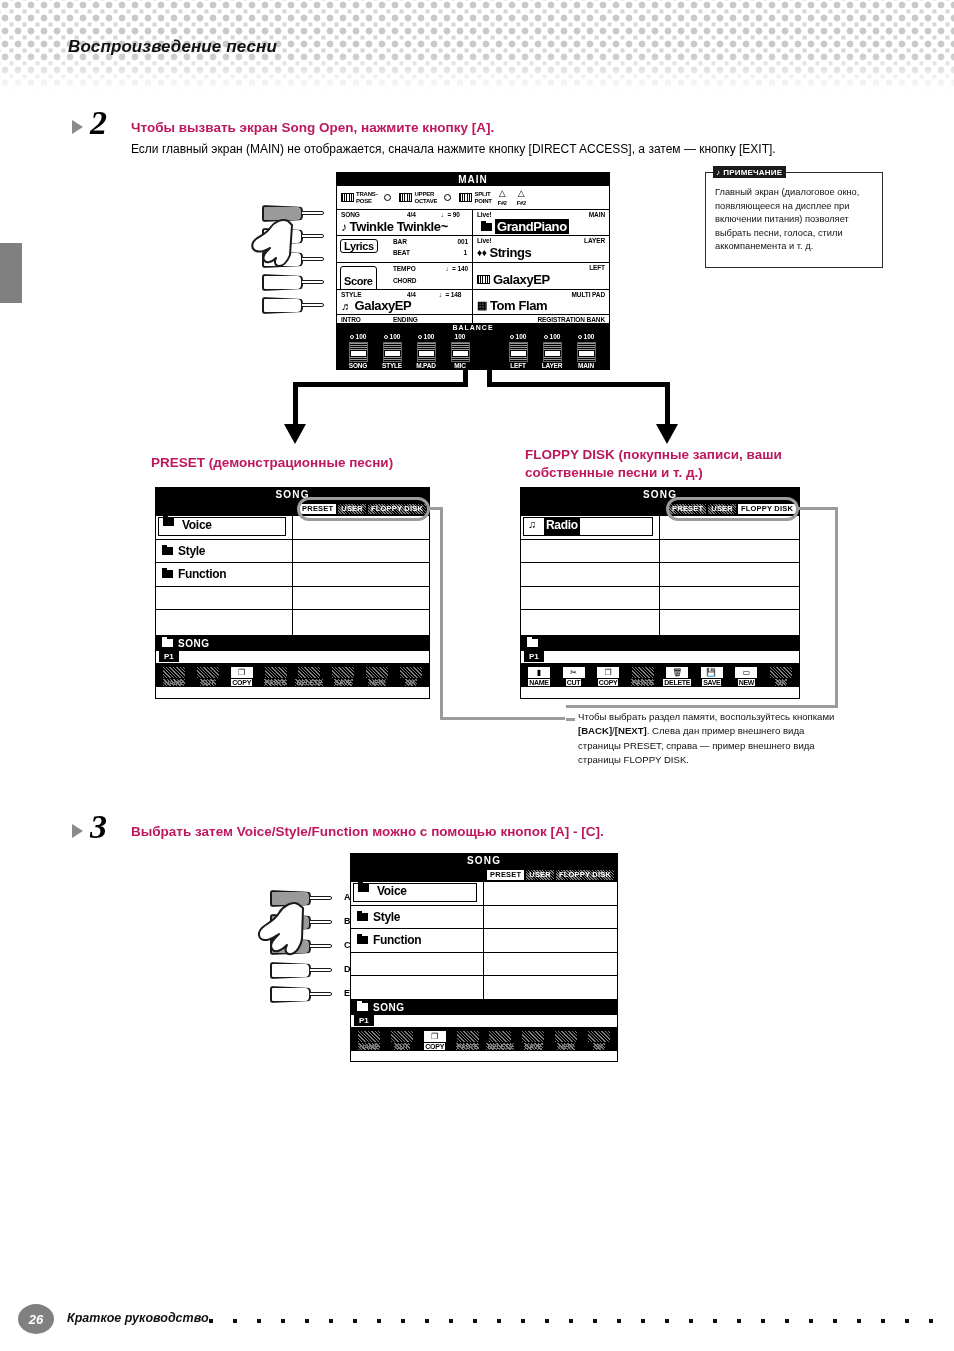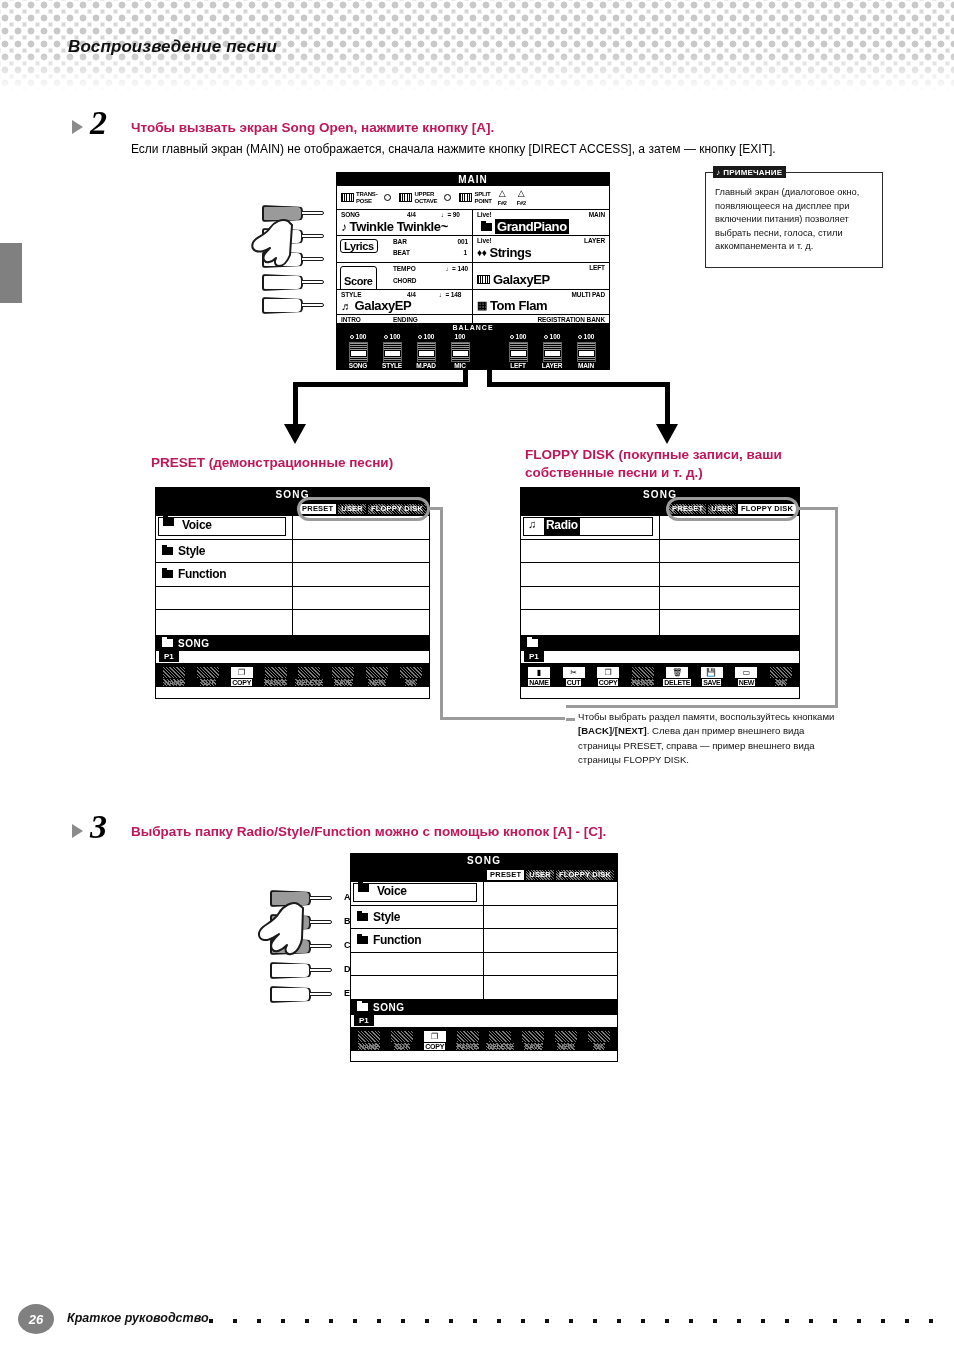--- a/index.html
+++ b/index.html
@@ -668,21 +668,21 @@
 
 <div class="explain" style="left:578px; top:710px; width:310px;">
   <span>Чтобы выбрать раздел памяти, воспользуйтесь кнопками</span><br>
   <b>[BACK]</b><span>/</span><b>[NEXT]</b><span>. Слева дан пример внешнего вида</span><br>
   <span>страницы PRESET, справа — пример внешнего вида</span><br>
   <span>страницы FLOPPY DISK.</span>
 </div>
 
 <div class="step-arrow" style="left:72px; top:824px;"></div>
 <div class="step-num" style="left:90px; top:808px;">3</div>
-<div class="step-title" style="left:131px; top:824px;">Выбрать папку Radio/Style/Function можно с помощью кнопок [A] - [C].</div>
+<div class="step-title" style="left:131px; top:824px;">Выбрать затем Voice/Style/Function можно с помощью кнопок [A] - [C].</div>
 
 <div class="btnstack" style="left:270px; top:890px;">
   <div class="pbtn press" style="margin-bottom:7px;">
     <div class="cap"></div>
     <div class="stem"></div>
     <div class="ltr">A</div>
   </div>
   <div class="pbtn press" style="margin-bottom:7px;">
     <div class="cap"></div>
     <div class="stem"></div>

